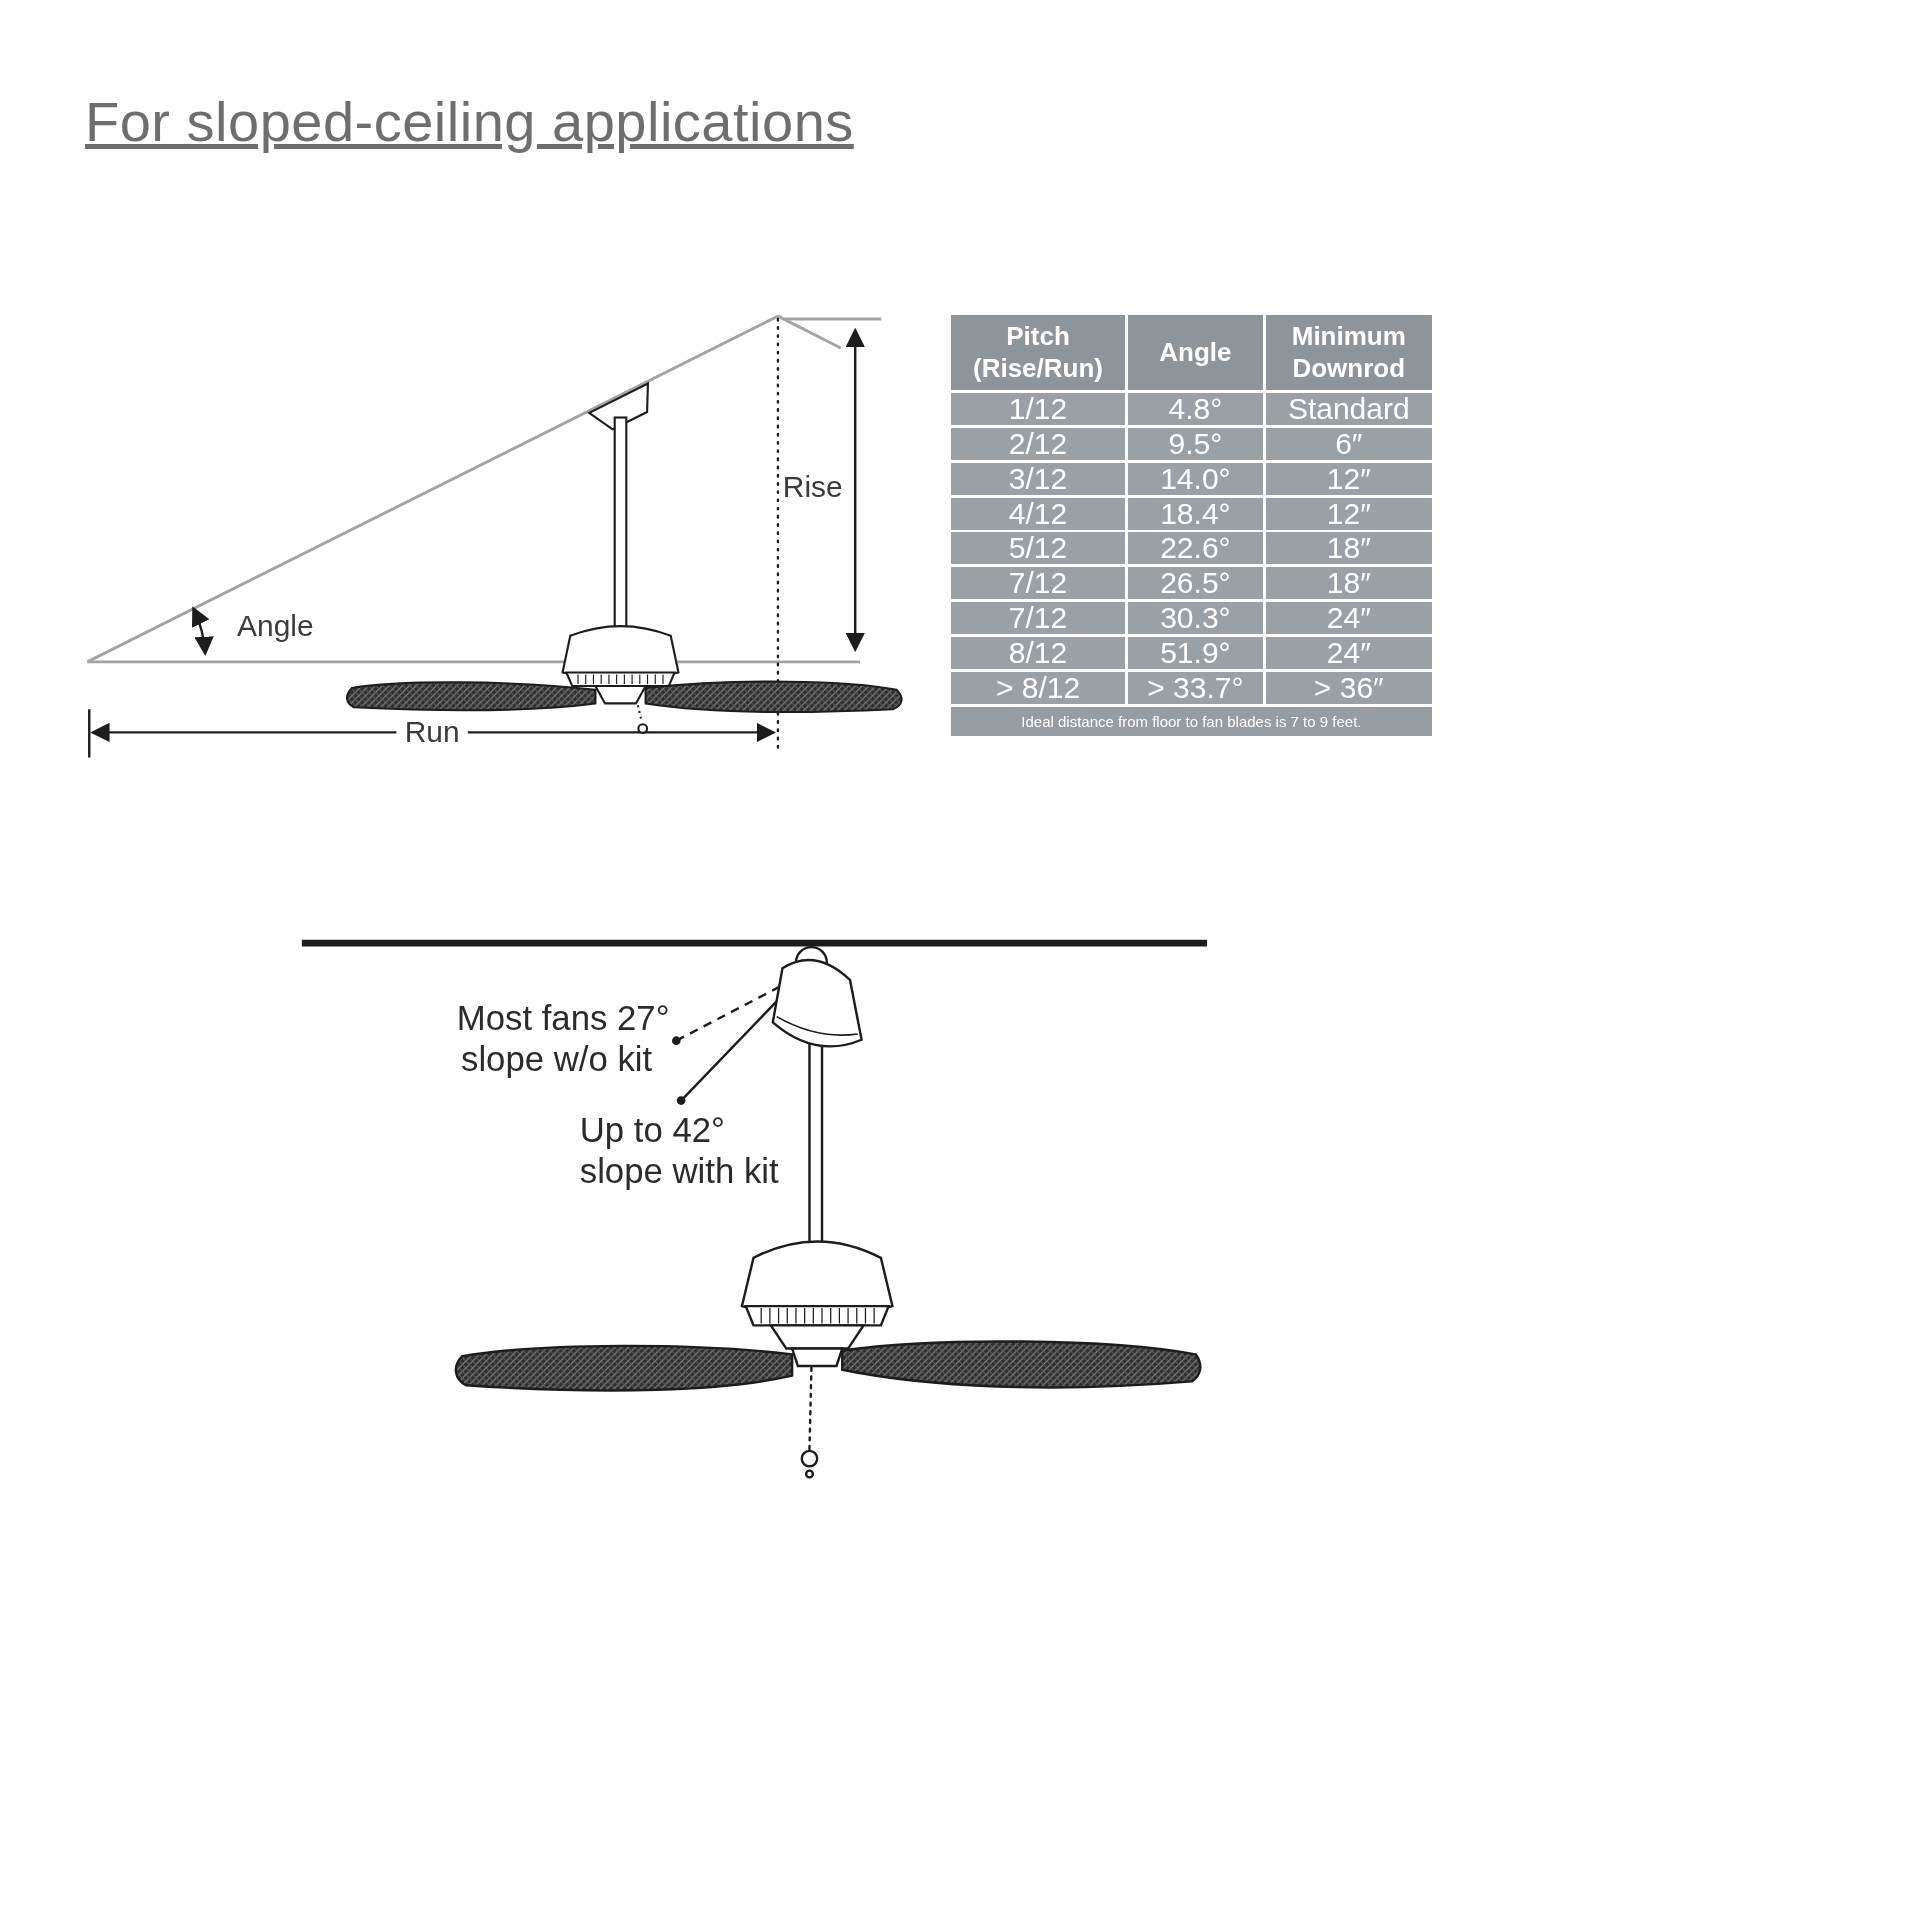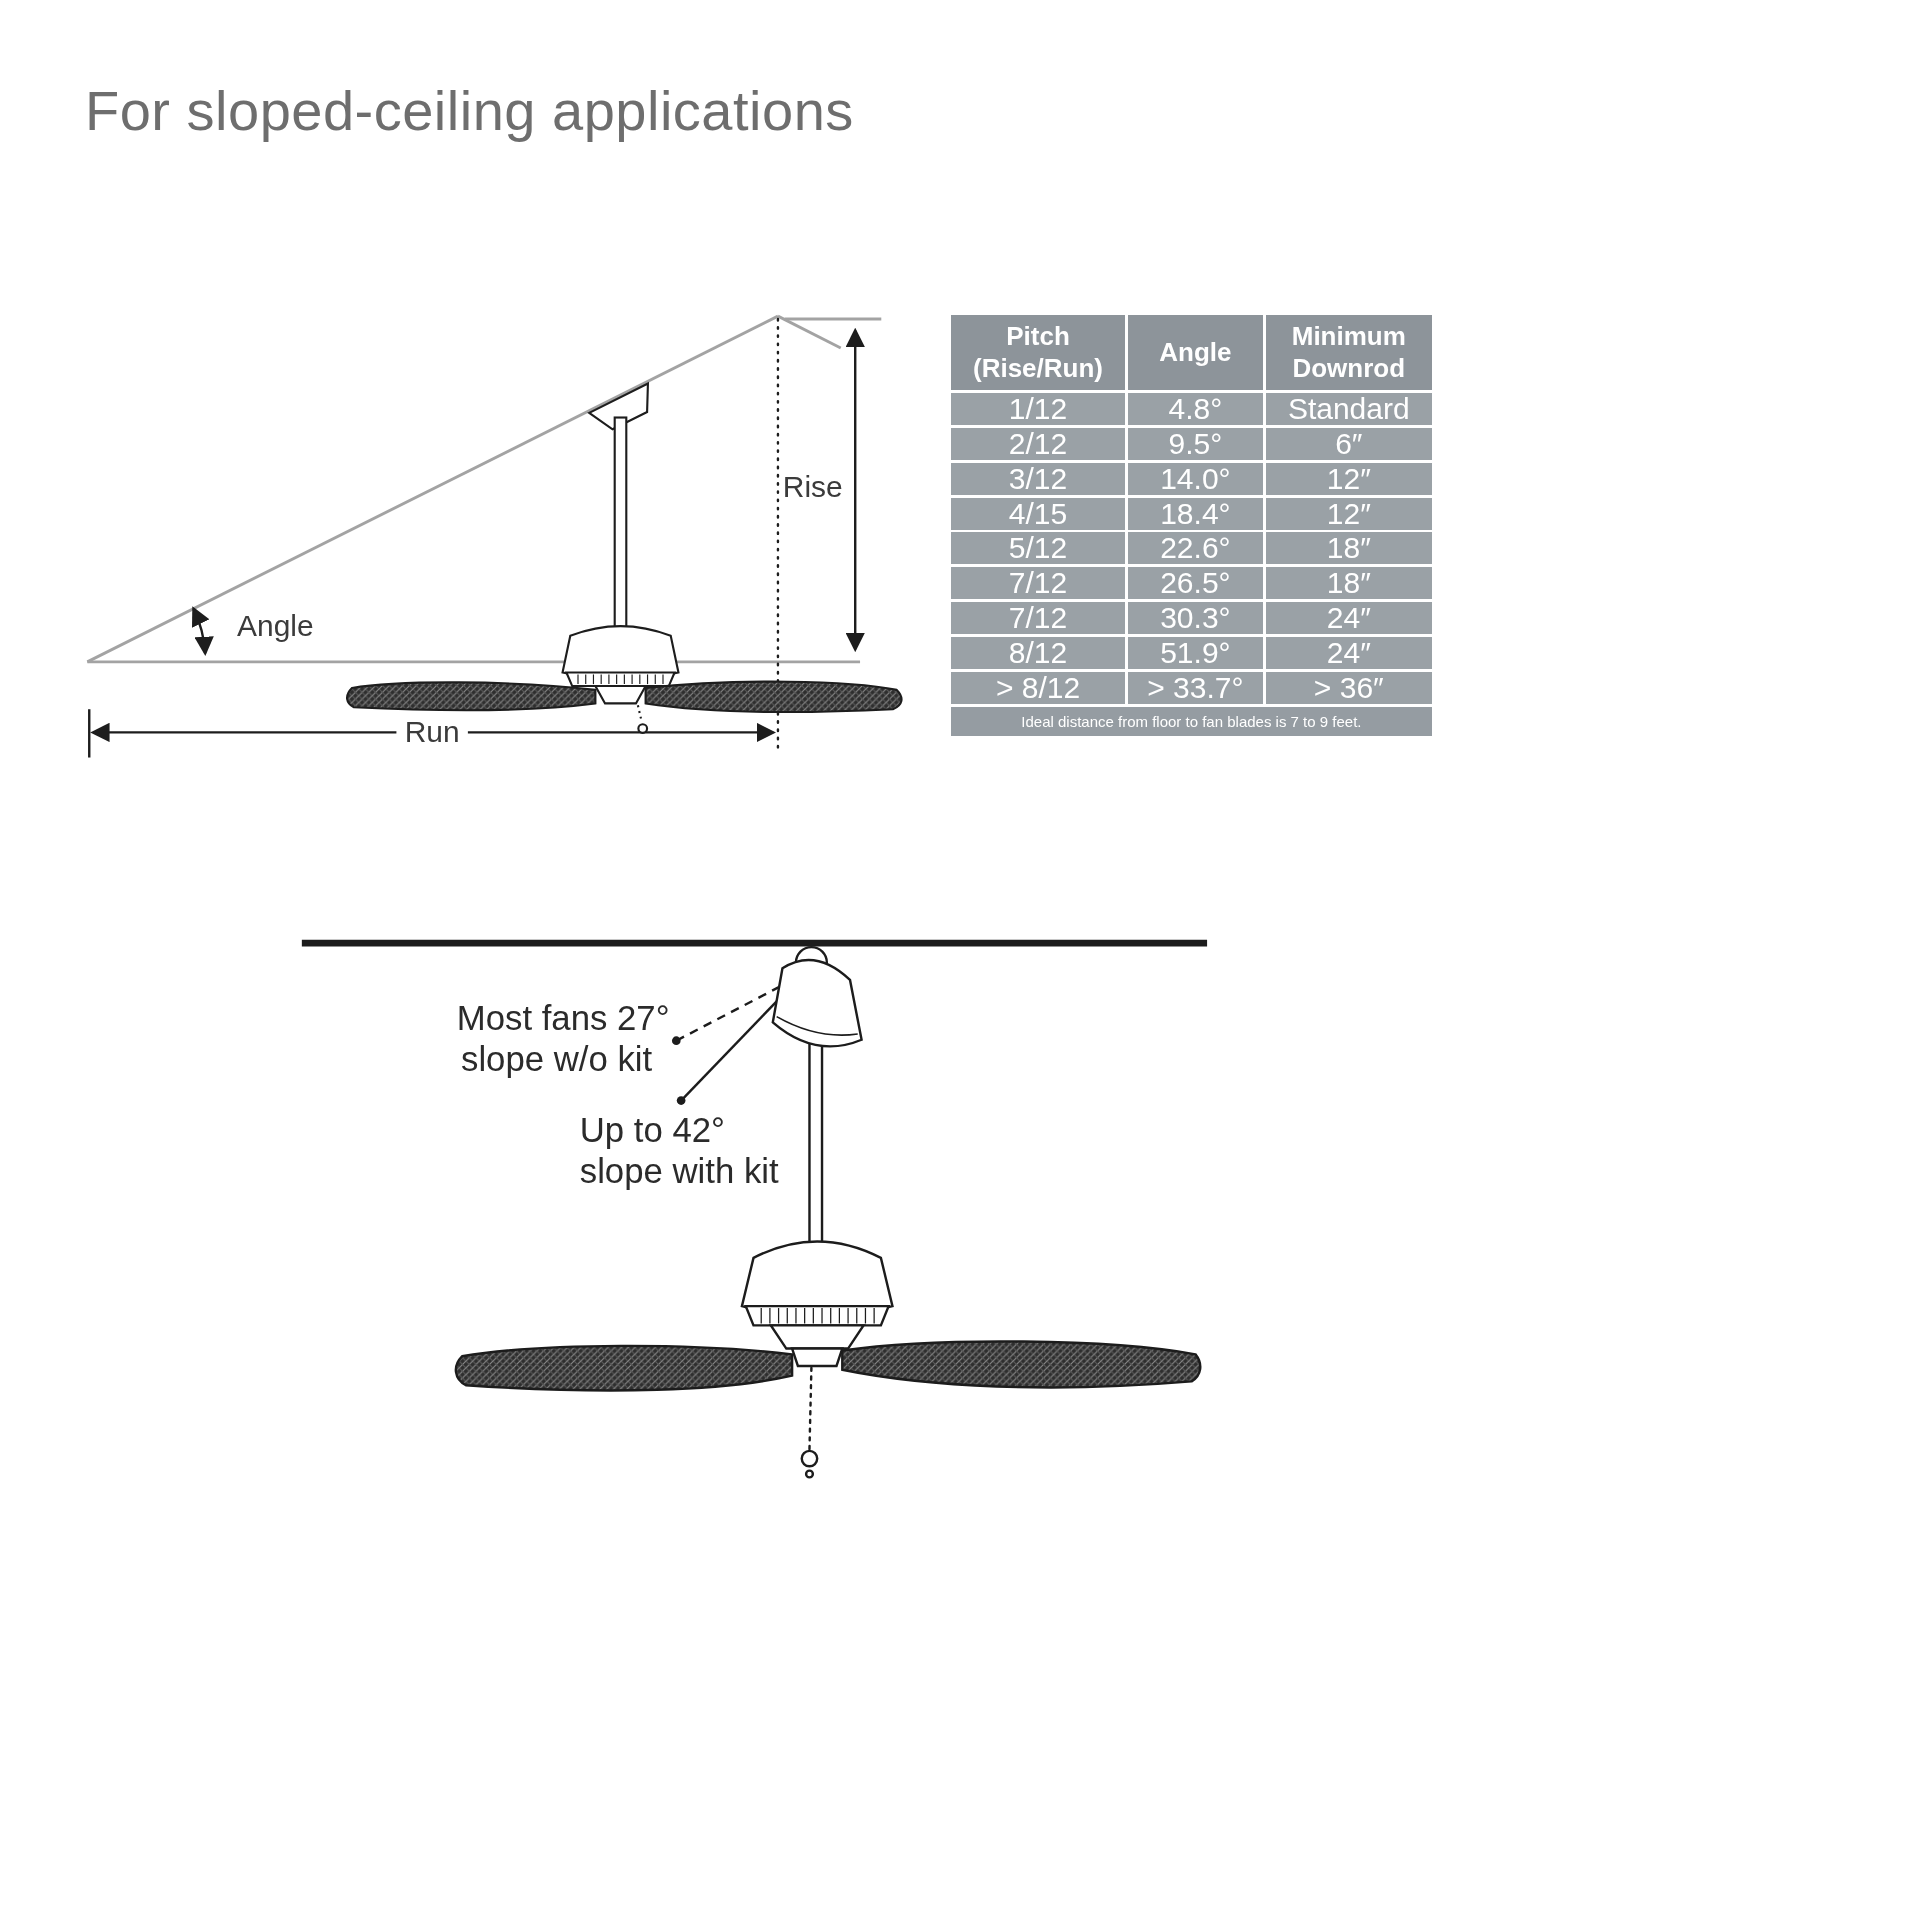--- a/index.html
+++ b/index.html
@@ -4,22 +4,22 @@
 <style>
   * { margin:0; padding:0; box-sizing:border-box; }
   html, body {
     width:1931px; height:1931px; background:#ffffff;
     font-family:"Liberation Sans", sans-serif;
     overflow:hidden;
   }
   .page { position:relative; width:1931px; height:1931px; background:#fff; }
 
   .title {
-    position:absolute; left:85px; top:78px;
-    font-size:56px; font-weight:400; color:#6e6e6e; letter-spacing:0.5px;
+    position:absolute; left:85px; top:89px;
+    font-size:56px; font-weight:400; color:#6e6e6e; letter-spacing:0.5px;text-decoration:underline;
   }
 
   svg { position:absolute; }
   .dlabel { font-family:"Liberation Sans", sans-serif; font-size:31px; fill:#3b3b3b; }
   .dlabel2 { font-family:"Liberation Sans", sans-serif; font-size:36px; fill:#2b2b2b; }
 
   
   .pitch-table {
     position:absolute; left:951px; top:315px; width:403px;
     display:grid; grid-template-columns:174px 135px 166px; gap:2.9px;
@@ -138,21 +138,21 @@
     <div class="cell td">Standard</div>
 
     <div class="cell td">2/12</div>
     <div class="cell td">9.5°</div>
     <div class="cell td">6″</div>
 
     <div class="cell td">3/12</div>
     <div class="cell td">14.0°</div>
     <div class="cell td">12″</div>
 
-    <div class="cell td">4/15</div>
+    <div class="cell td">4/12</div>
     <div class="cell td">18.4°</div>
     <div class="cell td">12″</div>
 
     <div class="cell td">5/12</div>
     <div class="cell td">22.6°</div>
     <div class="cell td">18″</div>
 
     <div class="cell td">7/12</div>
     <div class="cell td">26.5°</div>
     <div class="cell td">18″</div>

